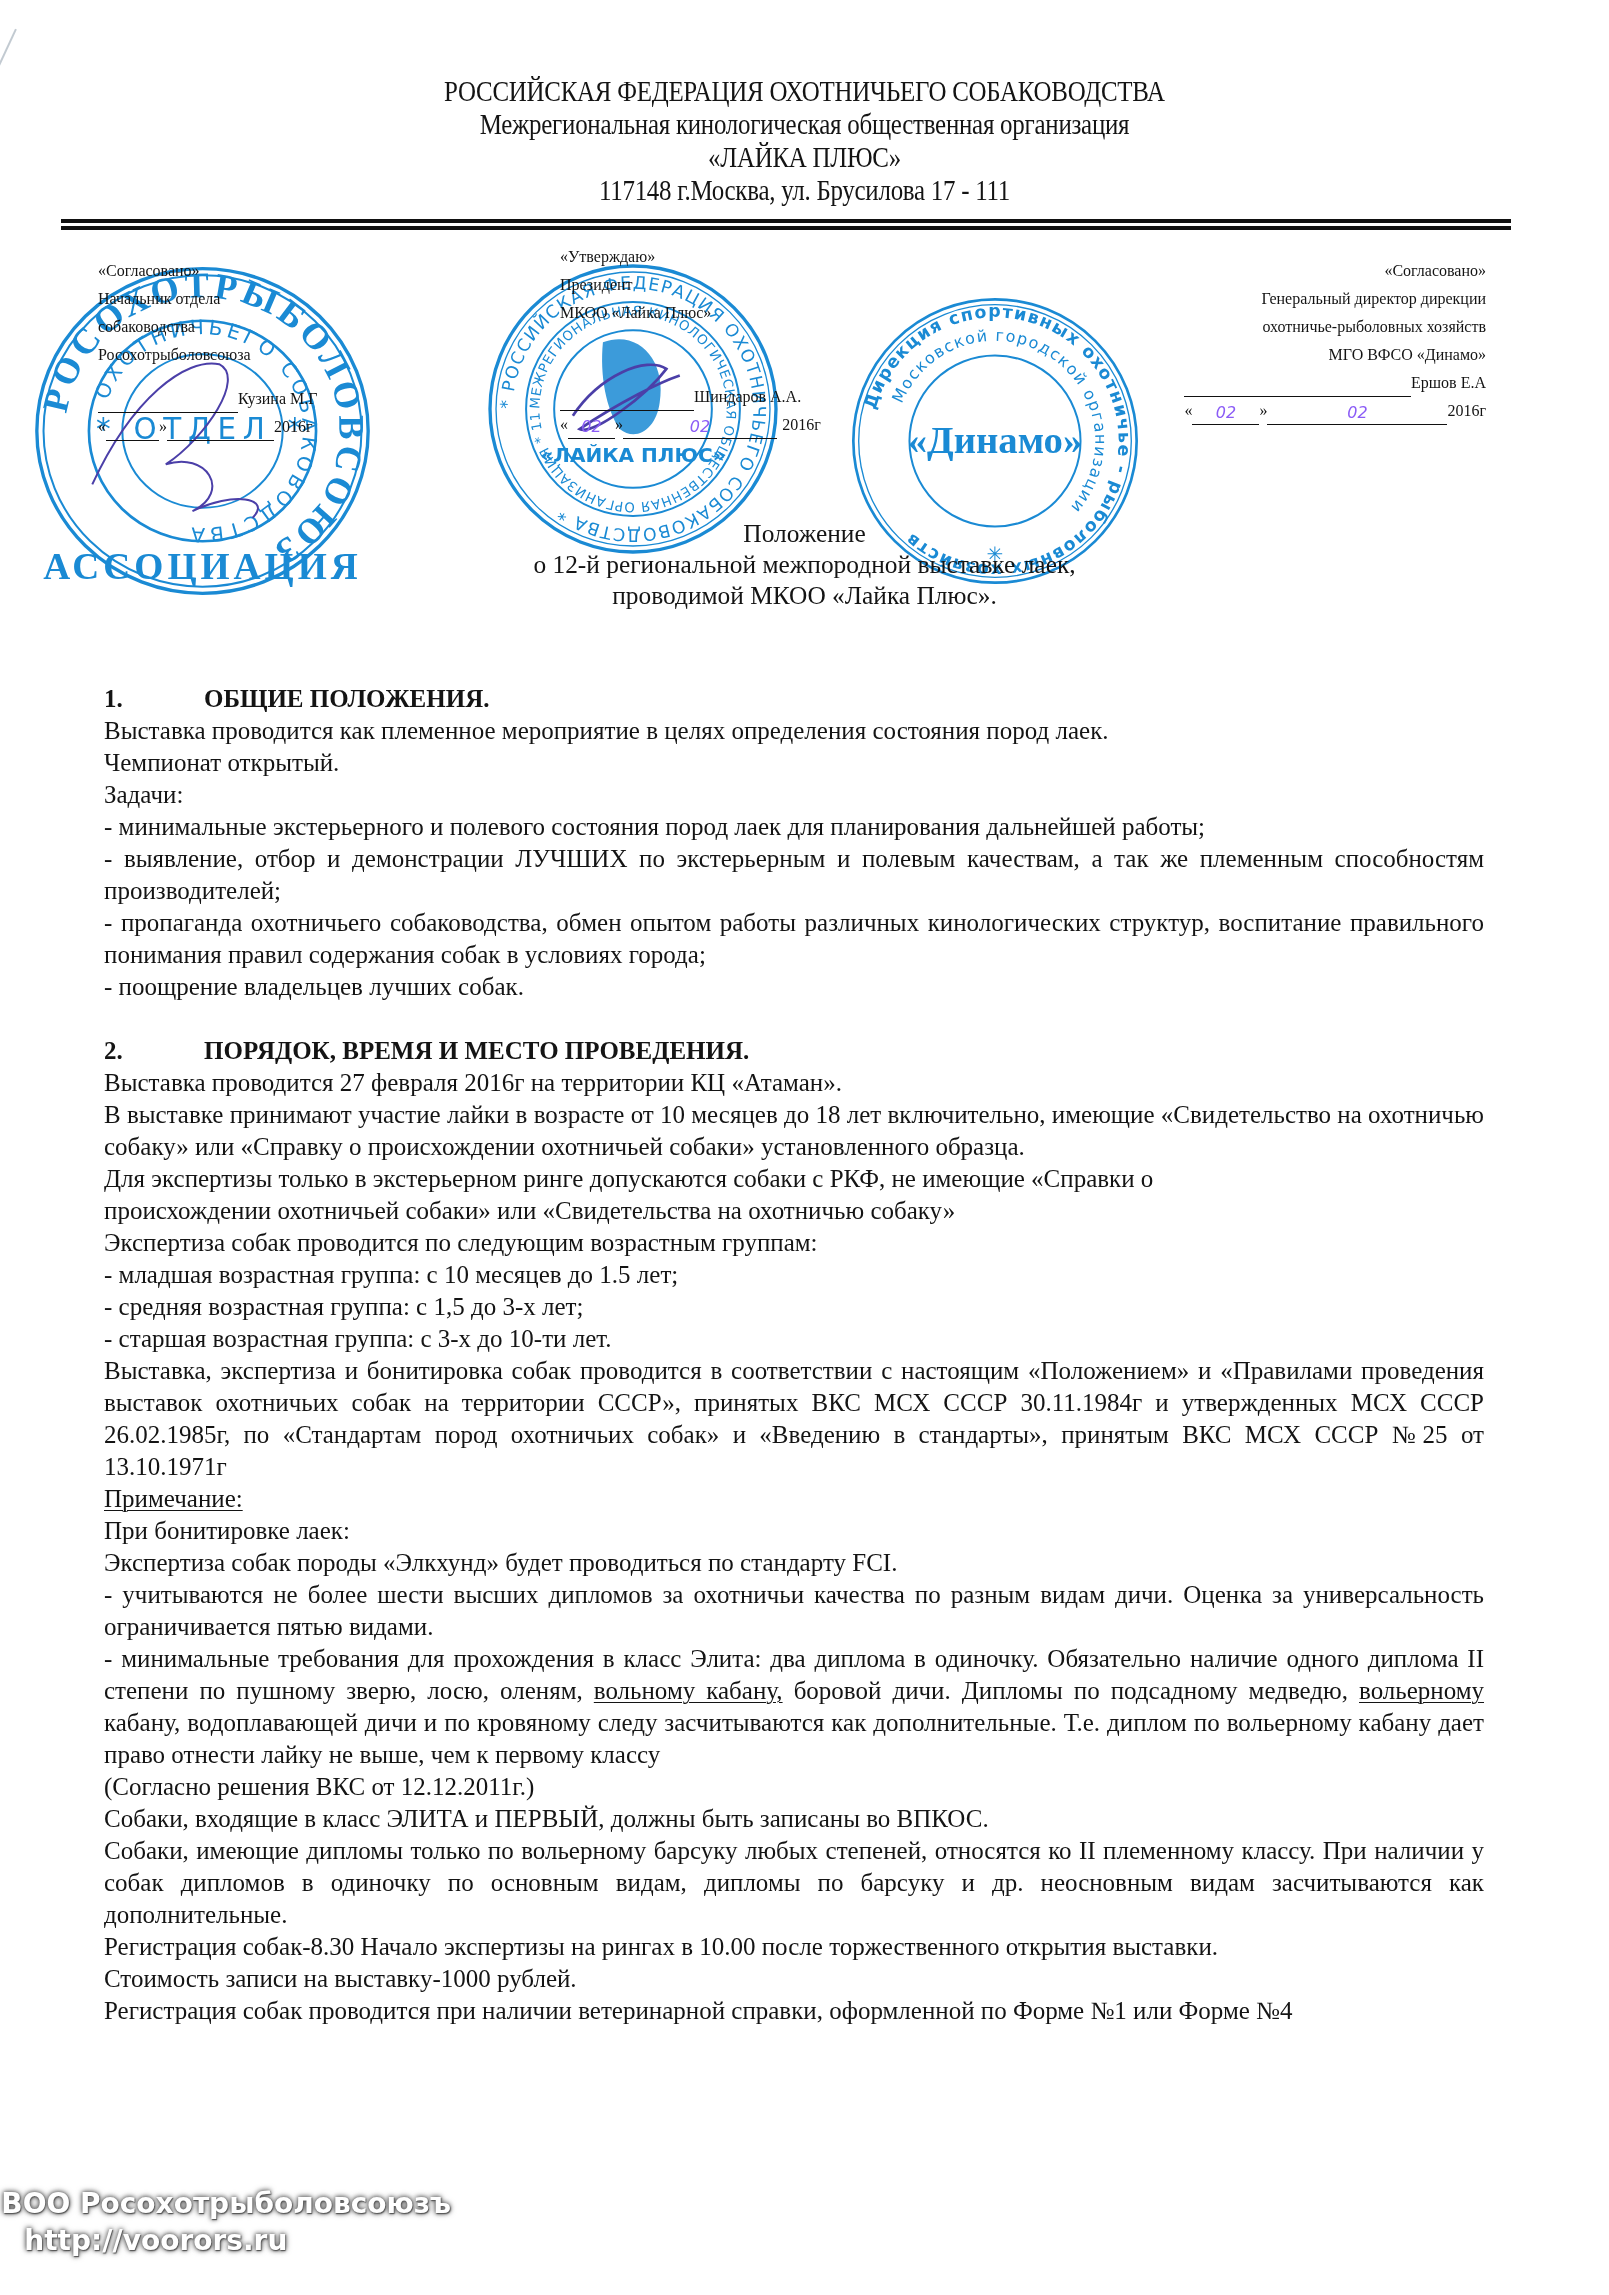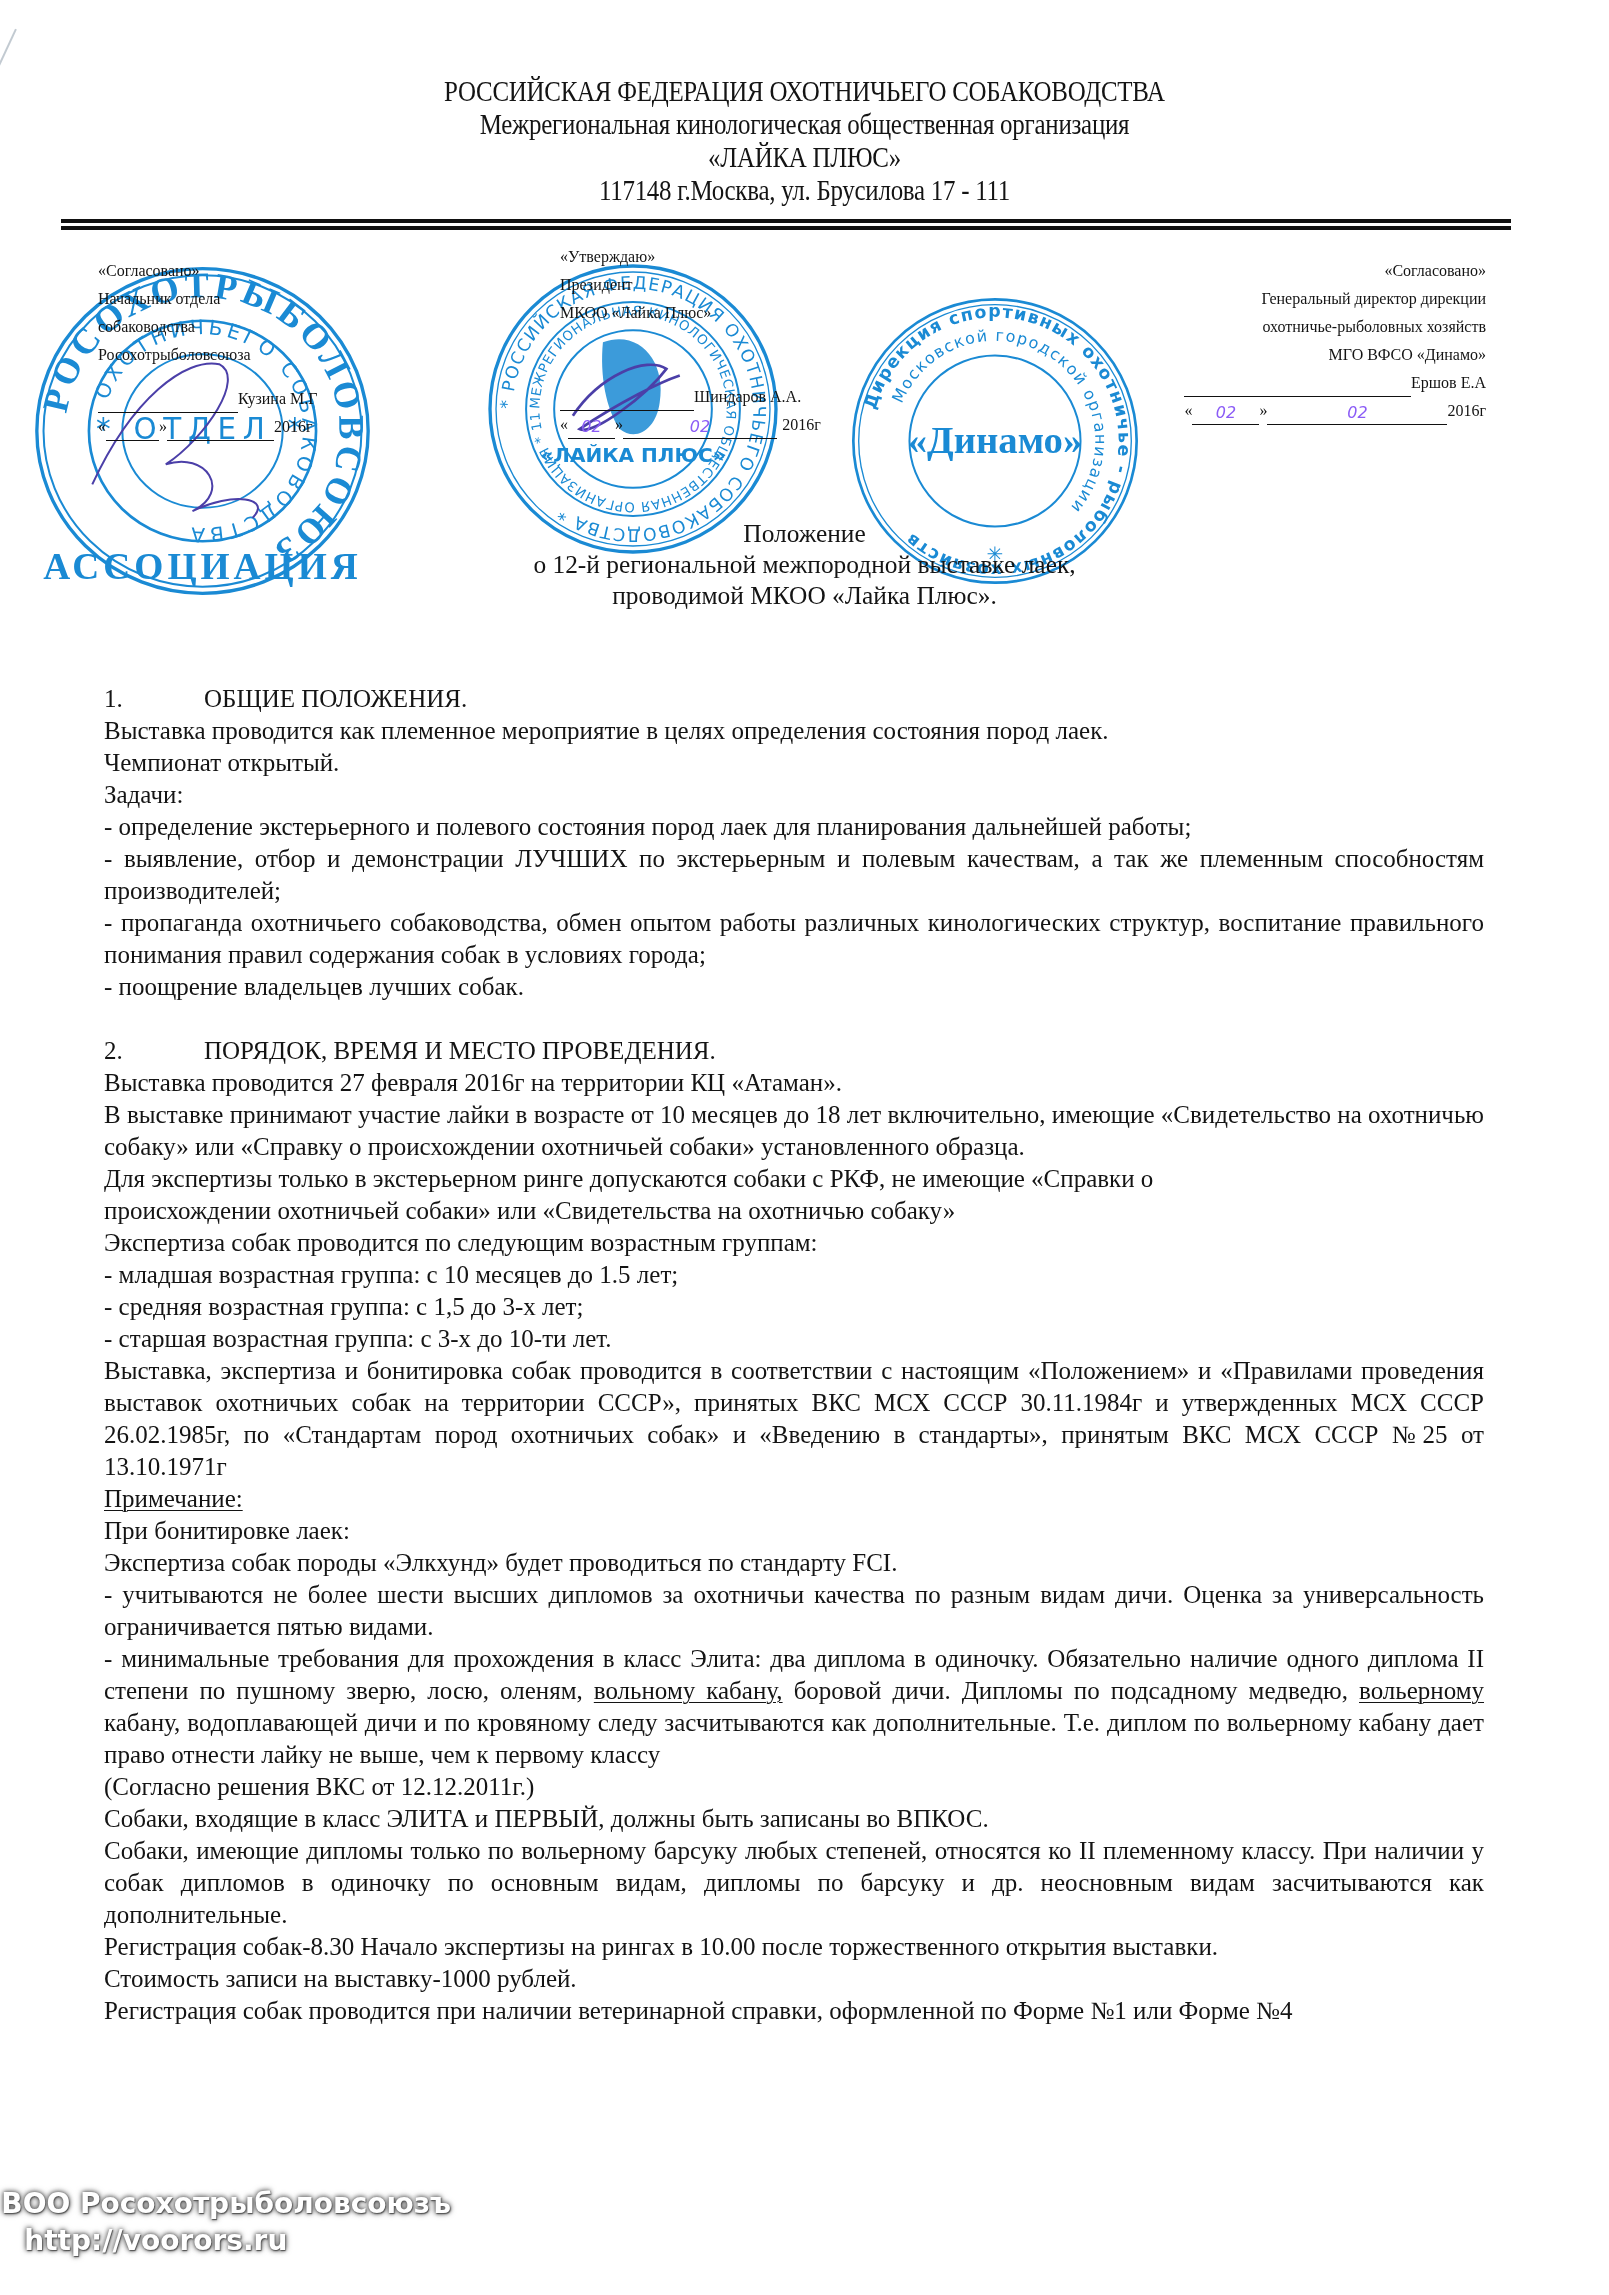--- a/index.html
+++ b/index.html
@@ -29,21 +29,21 @@
   .date-blank { display: inline-block; border-bottom: 1.3px solid #111; text-align: center; height: 25.4px; vertical-align: bottom; }
 
   
   .doc-title { position: absolute; left: 0; top: 518px; width: 1609px; text-align: center; font-size: 25.4px; line-height: 31px; }
   .doc-title div { white-space: nowrap; }
 
   
   .body-text { position: absolute; left: 104px; top: 683px; width: 1380px; font-size: 25px; line-height: 32px; }
   .body-text p { margin: 0; text-align: left; }
   .body-text p.j { text-align: justify; text-align-last: left; }
-  .section-heading { margin: 0; white-space: nowrap; }
+  .section-heading { margin: 0; white-space: nowrap; font-weight: bold; }
   .section-heading .num { display: inline-block; width: 100px; }
   .spacer { height: 32px; }
   .u { text-decoration: underline; text-decoration-thickness: 1.3px; text-underline-offset: 3.3px; }
 
   
   .watermark { position: absolute; left: 1.3px; top: 2185px; font-family: "DejaVu Sans", sans-serif; font-weight: bold; color: #ffffff;
     text-shadow: 0 0 4px #555, 0 0 6.7px #777, 0.7px 0.7px 1.3px #333; font-size: 28px; line-height: 37px; }
   .watermark .url { padding-left: 23px; display: block; }
   .scratch { position: absolute; left: 5.3px; top: 27px; width: 2px; height: 47px; background: #a8b4bd; transform: rotate(25deg); opacity: .7; }
 </style>
@@ -171,21 +171,21 @@
   </div>
 
   <main class="body-text">
 
     <p class="section-heading">
       <span class="num">1.</span><span>ОБЩИЕ ПОЛОЖЕНИЯ.</span>
     </p>
     <p>Выставка проводится как племенное мероприятие в целях определения состояния пород лаек.</p>
     <p>Чемпионат открытый.</p>
     <p>Задачи:</p>
-    <p>- определение экстерьерного и полевого состояния пород лаек для планирования дальнейшей работы;</p>
+    <p>- минимальные экстерьерного и полевого состояния пород лаек для планирования дальнейшей работы;</p>
     <p class="j">- выявление, отбор и демонстрации ЛУЧШИХ по экстерьерным и полевым качествам, а так же племенным способностям производителей;</p>
     <p class="j">- пропаганда охотничьего собаководства, обмен опытом работы различных кинологических структур, воспитание правильного понимания правил содержания собак в условиях города;</p>
     <p>- поощрение владельцев лучших собак.</p>
 
     <div class="spacer"></div>
 
     <p class="section-heading">
       <span class="num">2.</span><span>ПОРЯДОК, ВРЕМЯ И МЕСТО ПРОВЕДЕНИЯ.</span>
     </p>
     <p>Выставка проводится 27 февраля 2016г на территории КЦ «Атаман».</p>

